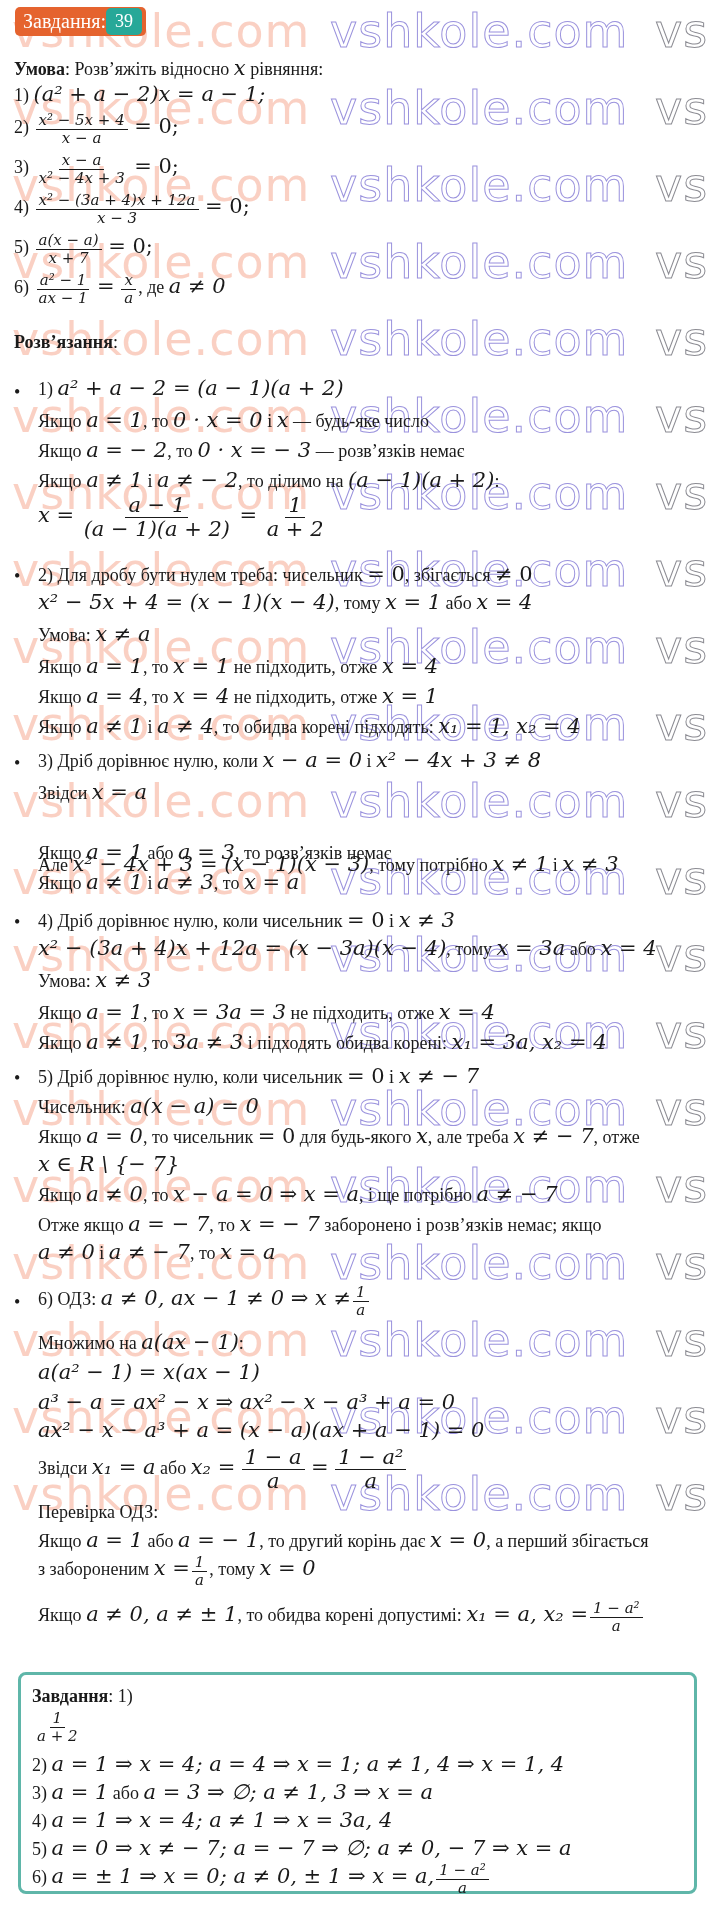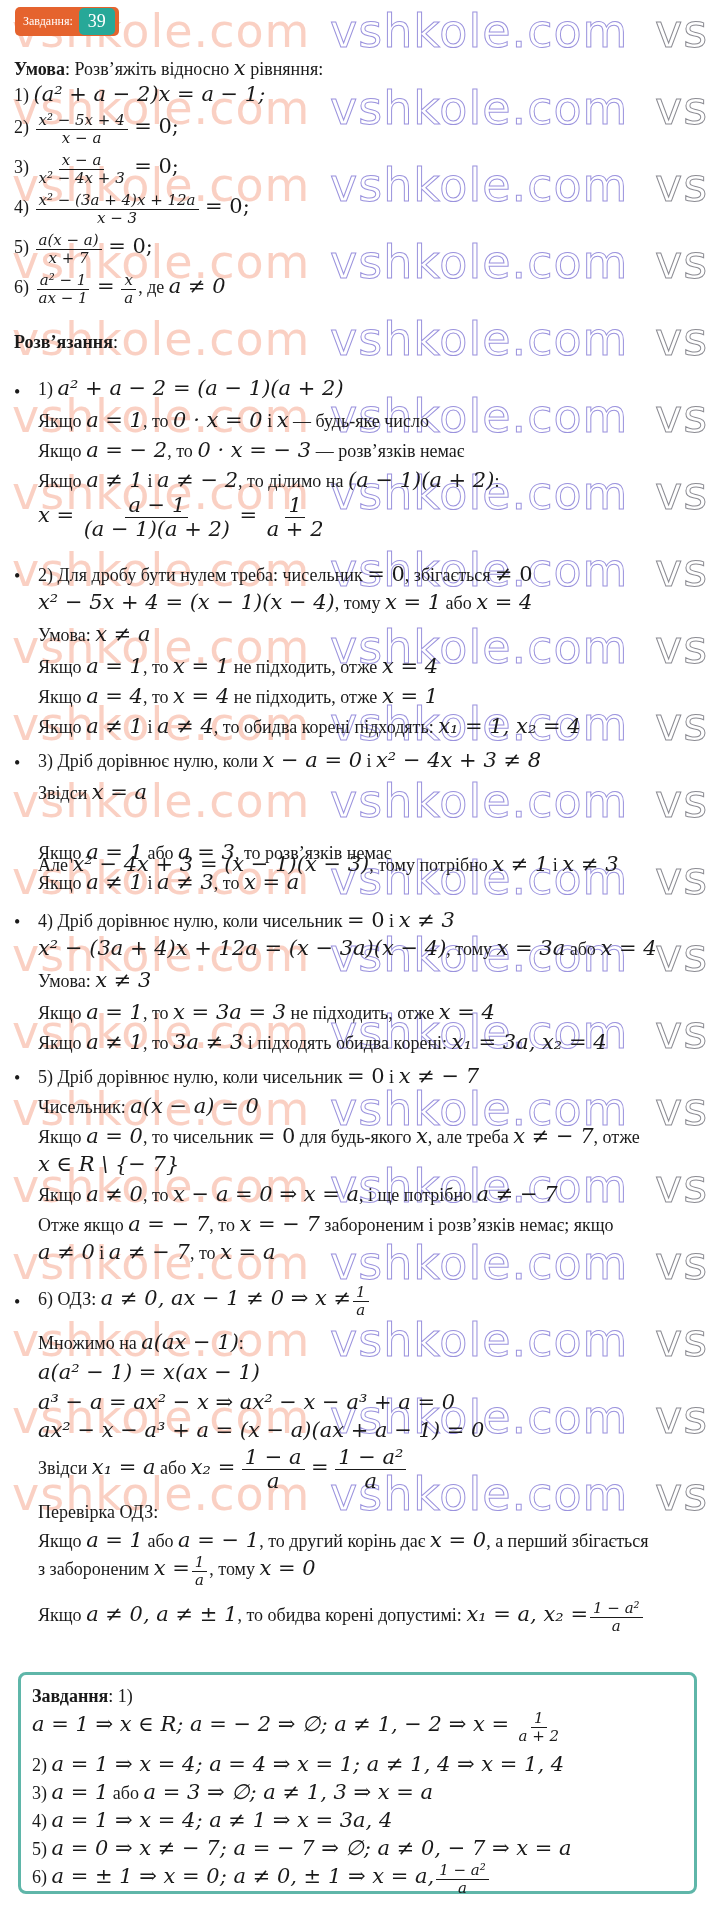--- a/index.html
+++ b/index.html
@@ -14,21 +14,21 @@
     font-size: 46px; letter-spacing: 1px; white-space: nowrap; line-height: 1;
   }
   .wm.red { color: rgba(245, 170, 145, 0.55); }
   .wm.blue { color: transparent; -webkit-text-stroke: 1px rgba(120, 110, 210, 0.75); }
   .wm.gray { color: transparent; -webkit-text-stroke: 1px rgba(90, 90, 100, 0.7); }
   .badge {
     position: absolute; left: 15px; top: 7px; height: 29px;
     display: flex; align-items: center;
     background: #e5632e; border-radius: 5px; padding: 0 4px 0 8px;
   }
-  .badge-label { color: #fff; font-size: 12px; padding-right: 6px; }
+  .badge-label { color: #fff; font-size: 20px; }
   .badge-num {
     background: #27a898; color: #fff; font-size: 18px;
     border-radius: 5px; padding: 3px 9px; margin-right: 0;
   }
   .m { font-family: "DejaVu Serif", serif; font-style: italic; }
   .mn { font-family: "DejaVu Serif", serif; }
   .line { position: absolute; left: 14px; white-space: nowrap; font-size: 18px; }
   .big { font-size: 21px; }
   .ind { left: 38px; }
   .bullet { position: absolute; left: 14px; font-size: 18px; }
@@ -219,21 +219,21 @@
   <div class="line ind" style="top:1030px"><span>Якщо </span><span class="m big">a ≠ 1</span><span>, то </span><span class="m big">3a ≠ 3</span><span> і підходять обидва корені: </span><span class="m big">x₁ = 3a, x₂ = 4</span></div>
 </div>
 
 <div>
   <div class="bullet" style="top:1068px">•</div>
   <div class="line ind" style="top:1064px"><span>5) Дріб дорівнює нулю, коли чисельник </span><span class="mn big">= 0</span><span> і </span><span class="m big">x ≠ − 7</span></div>
   <div class="line ind" style="top:1094px"><span>Чисельник: </span><span class="m big">a(x − a) = 0</span></div>
   <div class="line ind" style="top:1124px"><span>Якщо </span><span class="m big">a = 0</span><span>, то чисельник </span><span class="mn big">= 0</span><span> для будь-якого </span><span class="m big">x</span><span>, але треба </span><span class="m big">x ≠ − 7</span><span>, отже</span></div>
   <div class="line ind" style="top:1152px"><span class="m big">x ∈ R \ {− 7}</span></div>
   <div class="line ind" style="top:1182px"><span>Якщо </span><span class="m big">a ≠ 0</span><span>, то </span><span class="m big">x − a = 0 ⇒ x = a</span><span>, і ще потрібно </span><span class="m big">a ≠ − 7</span></div>
-  <div class="line ind" style="top:1212px"><span>Отже якщо </span><span class="m big">a = − 7</span><span>, то </span><span class="m big">x = − 7</span><span> забороненим і розв’язків немає; якщо</span></div>
+  <div class="line ind" style="top:1212px"><span>Отже якщо </span><span class="m big">a = − 7</span><span>, то </span><span class="m big">x = − 7</span><span> заборонено і розв’язків немає; якщо</span></div>
   <div class="line ind" style="top:1240px"><span class="m big">a ≠ 0</span><span> і </span><span class="m big">a ≠ − 7</span><span>, то </span><span class="m big">x = a</span></div>
 </div>
 
 <div>
   <div class="bullet" style="top:1292px">•</div>
   <div class="line ind" style="top:1284px"><span>6) ОДЗ: </span><span class="m big">a ≠ 0, ax − 1 ≠ 0 ⇒ x ≠</span><span class="frac m sm">
         <span class="num">1</span>
         <span class="den">a</span>
       </span></div>
   <div class="line ind" style="top:1330px"><span>Множимо на </span><span class="m big">a(ax − 1)</span><span>:</span></div>
@@ -260,21 +260,21 @@
       </span><span>, тому </span><span class="m big">x = 0</span></div>
   <div class="line ind" style="top:1600px"><span>Якщо </span><span class="m big">a ≠ 0, a ≠ ± 1</span><span>, то обидва корені допустимі: </span><span class="m big">x₁ = a, x₂ =</span><span class="frac m sm">
         <span class="num">1 − a²</span>
         <span class="den">a</span>
       </span></div>
 </div>
 
 <div class="answer-box"></div>
 <div>
   <div class="line" style="top:1686px;left:32px"><b>Завдання</b><span>: 1)</span></div>
-  <div class="line" style="top:1710px;left:32px"><span class="m big">a = 1 ⇒ x ∈ R; a = − 2 ⇒ ∅; a ≠ 1, − 2 ⇒ x =</span> <span class="frac m sm">
+  <div class="line" style="top:1710px;left:32px"> <span class="frac m sm">
         <span class="num">1</span>
         <span class="den">a + 2</span>
       </span></div>
   <div class="line" style="top:1752px;left:32px"><span>2) </span><span class="m big">a = 1 ⇒ x = 4; a = 4 ⇒ x = 1; a ≠ 1, 4 ⇒ x = 1, 4</span></div>
   <div class="line" style="top:1780px;left:32px"><span>3) </span><span class="m big">a = 1</span><span> або </span><span class="m big">a = 3 ⇒ ∅; a ≠ 1, 3 ⇒ x = a</span></div>
   <div class="line" style="top:1808px;left:32px"><span>4) </span><span class="m big">a = 1 ⇒ x = 4; a ≠ 1 ⇒ x = 3a, 4</span></div>
   <div class="line" style="top:1836px;left:32px"><span>5) </span><span class="m big">a = 0 ⇒ x ≠ − 7; a = − 7 ⇒ ∅; a ≠ 0, − 7 ⇒ x = a</span></div>
   <div class="line" style="top:1862px;left:32px"><span>6) </span><span class="m big">a = ± 1 ⇒ x = 0; a ≠ 0, ± 1 ⇒ x = a,</span><span class="frac m sm">
         <span class="num">1 − a²</span>
         <span class="den">a</span>

